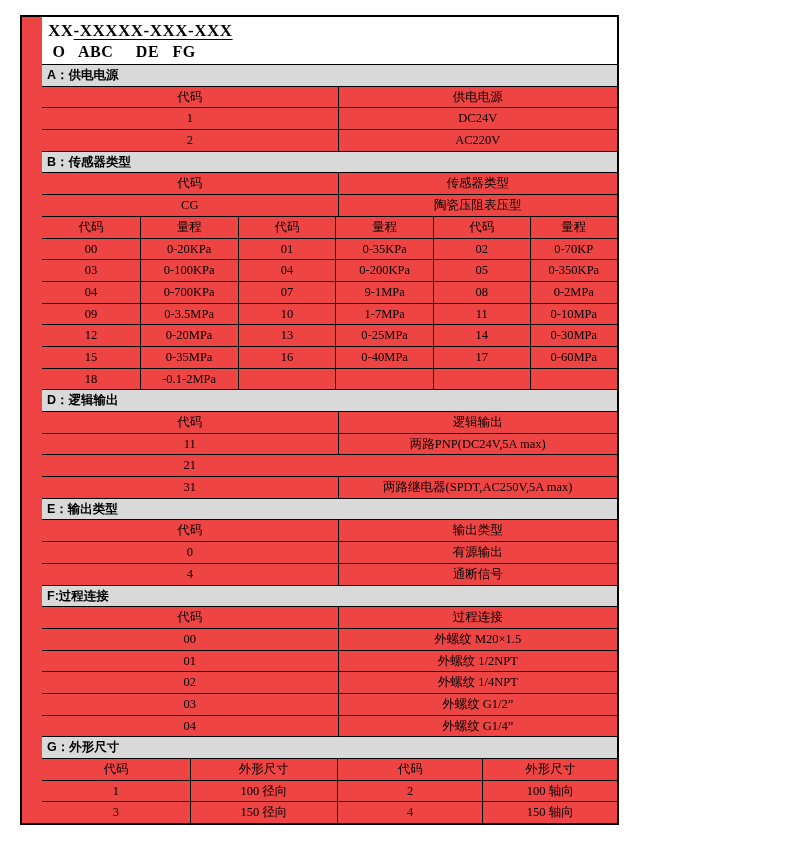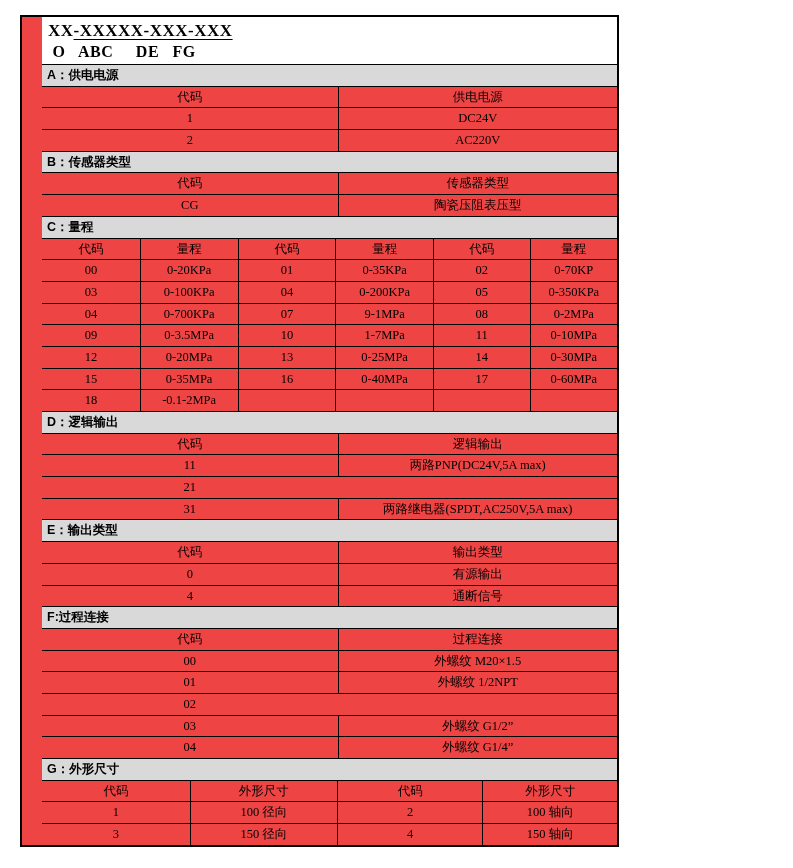--- a/index.html
+++ b/index.html
@@ -64,21 +64,20 @@
   <div class="row sec">B：传感器类型</div>
   <div class="row r2">
     <div class="c">代码</div>
     <div class="c">传感器类型</div>
   </div>
   <div class="row r2">
     <div class="c">CG</div>
     <div class="c">陶瓷压阻表压型</div>
   </div>
 
-  <div class="row sec">C：量程</div>
   <div class="row r6">
     <div class="c">代码</div>
     <div class="c">量程</div>
     <div class="c">代码</div>
     <div class="c">量程</div>
     <div class="c">代码</div>
     <div class="c">量程</div>
   </div>
   <div class="row r6">
     <div class="c">00</div>
@@ -176,20 +175,21 @@
   <div class="row r2">
     <div class="c">00</div>
     <div class="c">外螺纹 M20×1.5</div>
   </div>
   <div class="row r2">
     <div class="c">01</div>
     <div class="c">外螺纹 1/2NPT</div>
   </div>
   <div class="row r2">
     <div class="c">02</div>
+    <div class="c">外螺纹 1/4NPT</div>
   </div>
   <div class="row r2">
     <div class="c">03</div>
     <div class="c">外螺纹 G1/2”</div>
   </div>
   <div class="row r2">
     <div class="c">04</div>
     <div class="c">外螺纹 G1/4”</div>
   </div>
 

